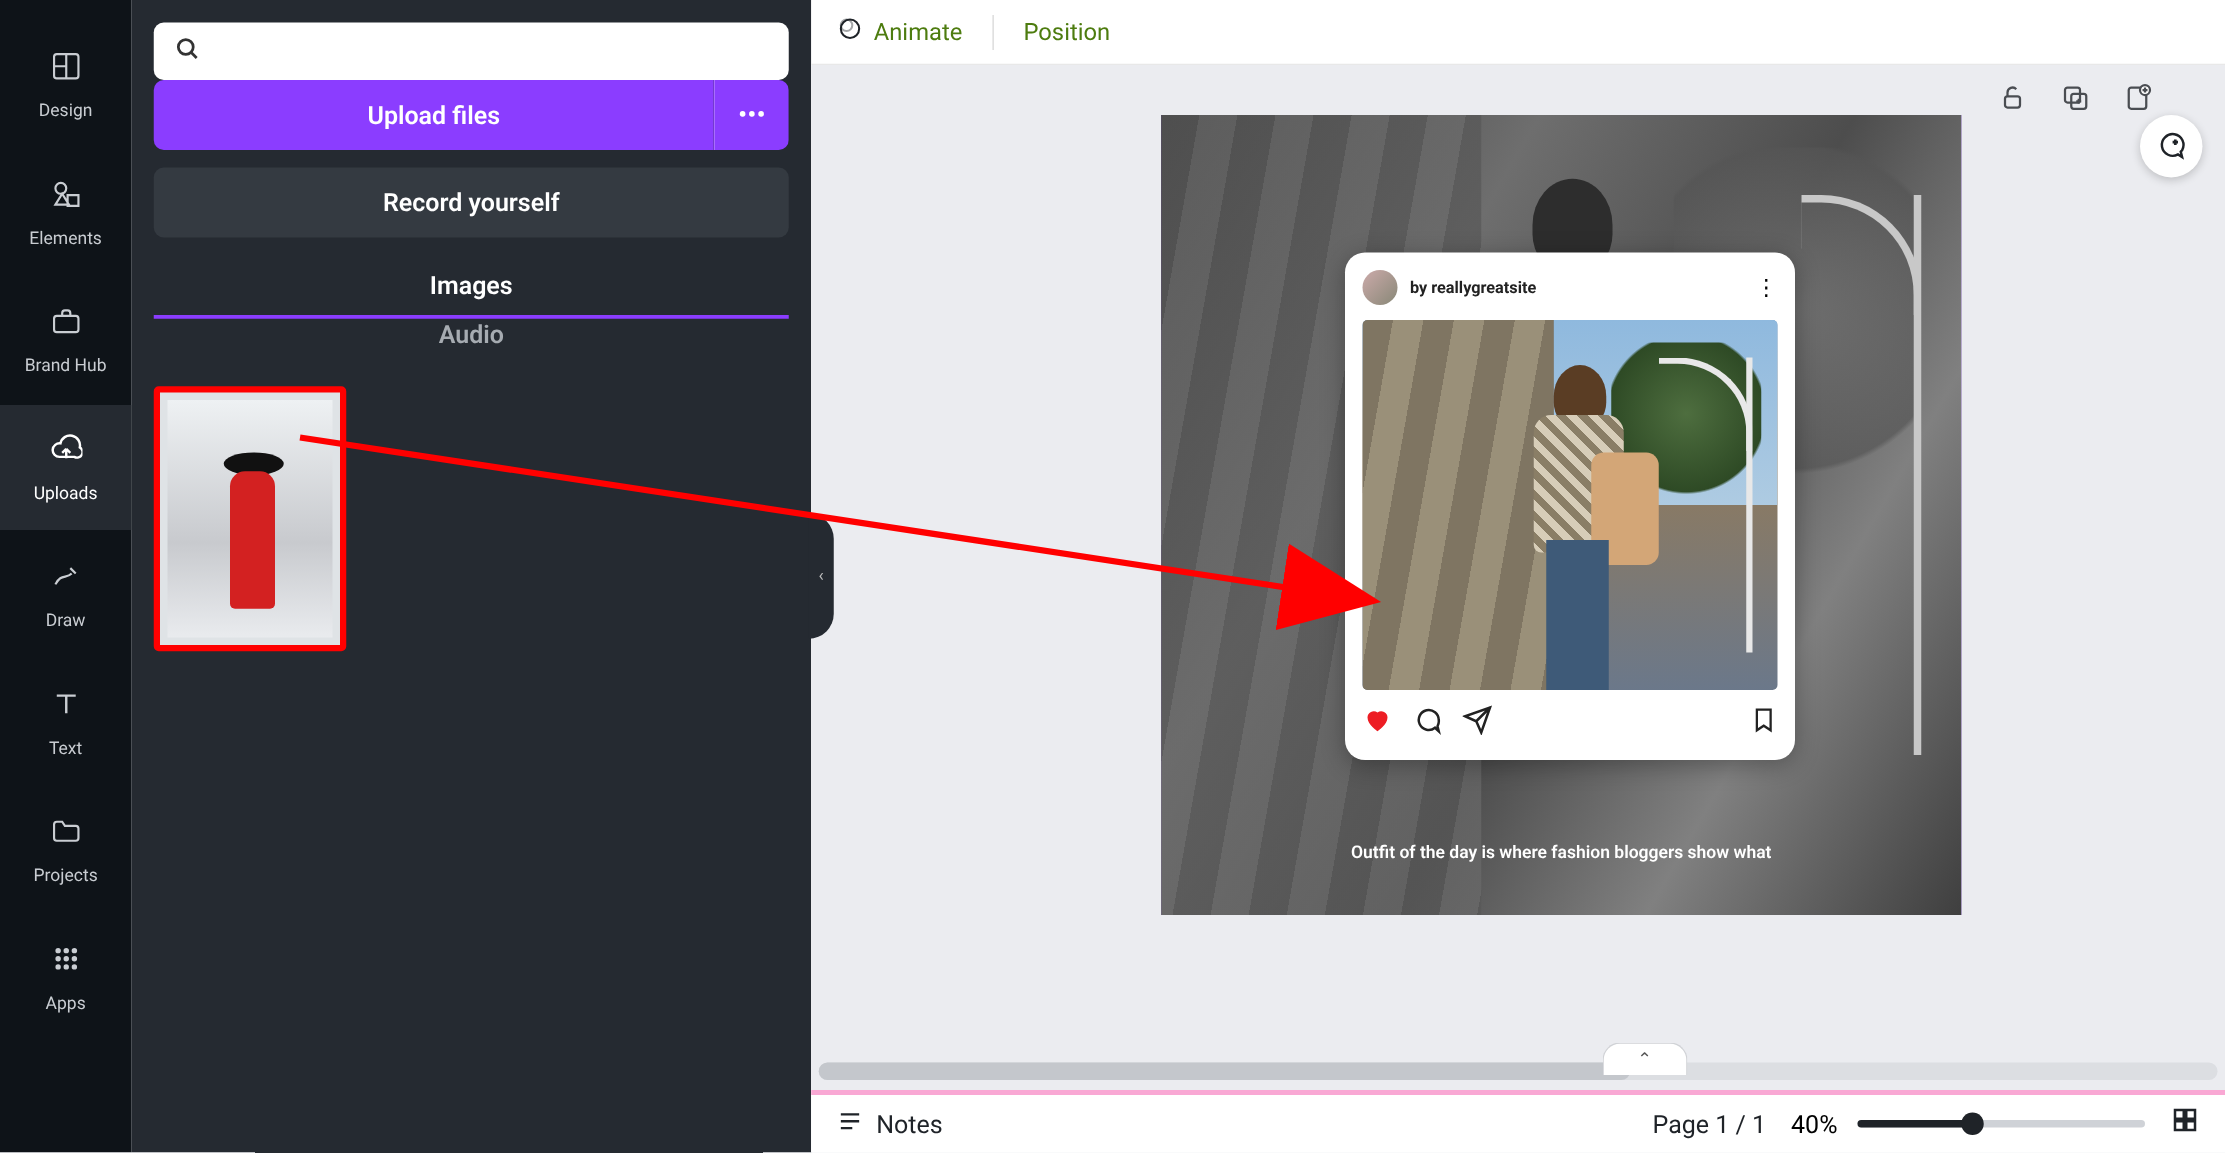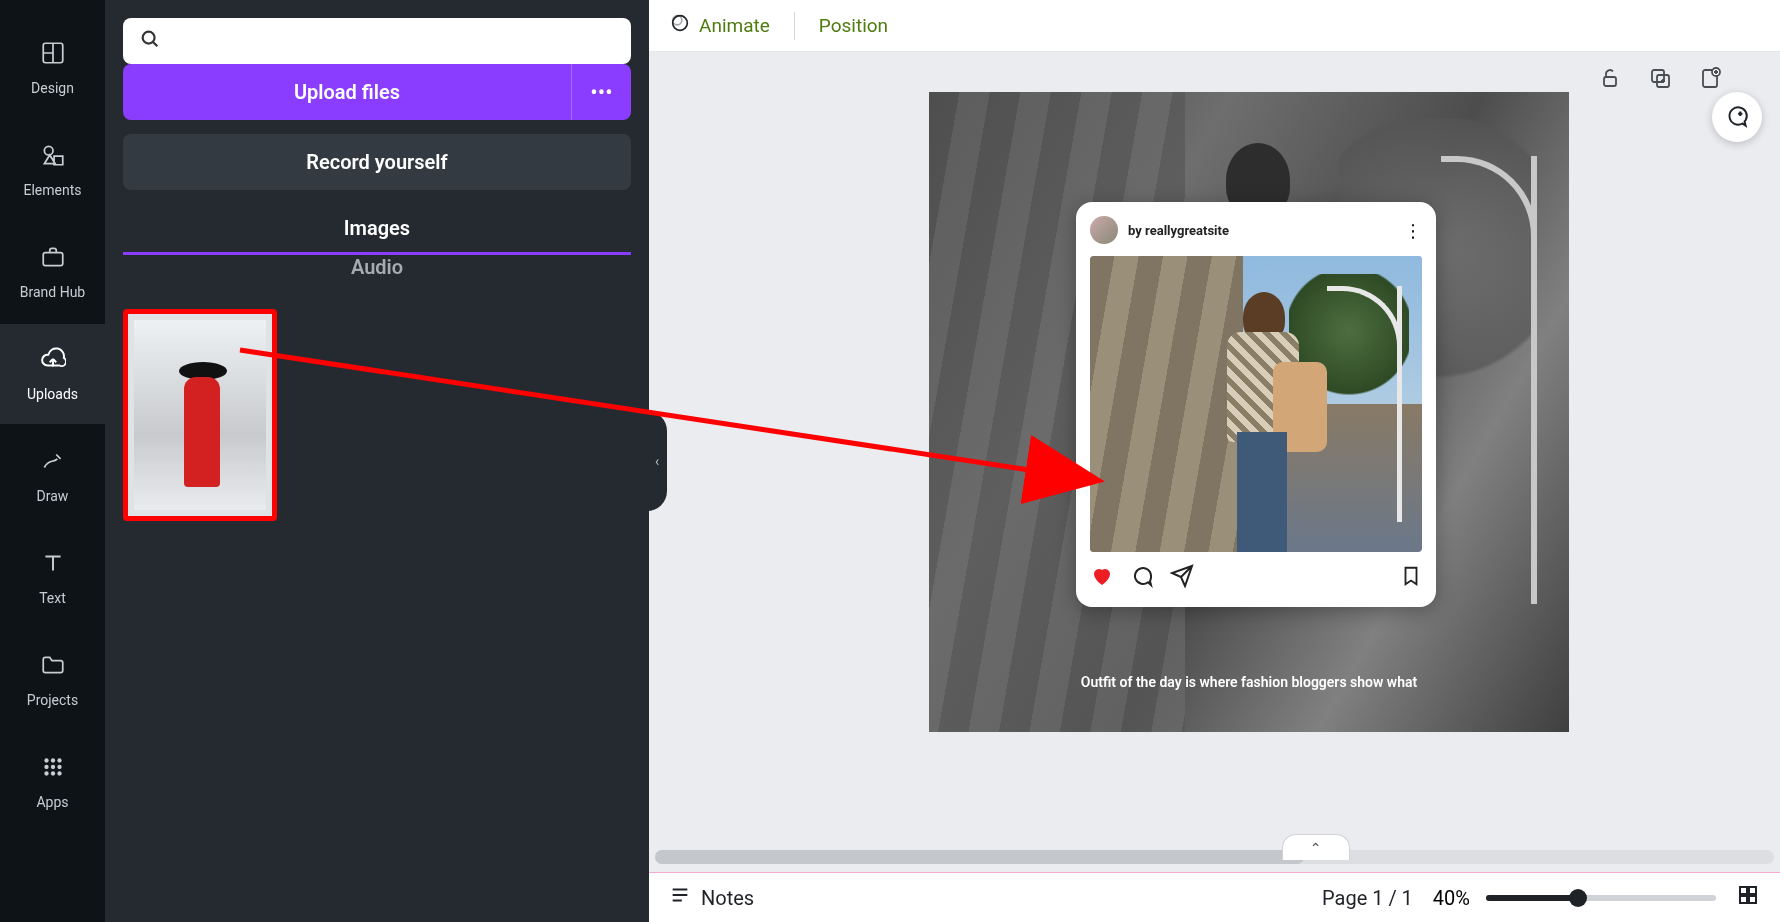--- a/index.html
+++ b/index.html
@@ -73,21 +73,21 @@
 .ig-actions .heart { color:#ed1d24; }
 .ig-actions .save { margin-left:auto; }
 .caption { position:absolute; bottom:40px; left:0; right:0; text-align:center; color:#fff; font-size:14px; font-weight:600; line-height:1.45; padding:0 70px;}
 
 .arrow-svg { position: fixed; top:0; left:0; width:1780px; height:922px; pointer-events:none; z-index:50; }
 
 .hscroll { position:absolute; bottom:0; left:0; right:0; height:30px; background:#ebecf0; display:flex; align-items:center; }
 .hscroll-track { height:14px; background:#dcdee2; border-radius:7px; flex:1; margin:0 6px; position:relative;}
 .hscroll-thumb { position:absolute; top:0; left:0; width:58%; height:100%; background:#c4c7cc; border-radius:7px;}
 .hscroll-bump { position:absolute; top:-16px; left:56%; width:68px; height:26px; background:#fff; border:1px solid #d0d2d6; border-bottom:none; border-radius:14px 14px 0 0; display:flex; align-items:center; justify-content:center; font-size:14px; color:#555; cursor:pointer;}
-.statusbar { height:50px; border-top:1px solid #f9a8d4; display:flex; align-items:center; padding:0 20px; gap:20px; background:#fff;}
+.statusbar { height:50px; border-top:4px solid #f9a8d4; display:flex; align-items:center; padding:0 20px; gap:20px; background:#fff;}
 .status-left{display:flex;align-items:center;gap:10px;font-size:20px;color:#1f2328;cursor:pointer;}
 .status-spacer{flex:1;}
 .status-page{font-size:20px;color:#1f2328;}
 .zoom-wrap{display:flex;align-items:center;gap:16px;}
 .zoom-val{font-size:20px;}
 .slider{width:230px;height:6px;background:#cfd2d7;border-radius:3px;position:relative;cursor:pointer;}
 .slider-fill{position:absolute;top:0;left:0;height:100%;width:38%;background:#1f2328;border-radius:3px;}
 .slider-knob{position:absolute;top:-6px;left:36%;width:18px;height:18px;border-radius:50%;background:#1f2328;}
 .grid-icon{font-size:22px;cursor:pointer;}
 svg.ico { width:26px; height:26px; }

